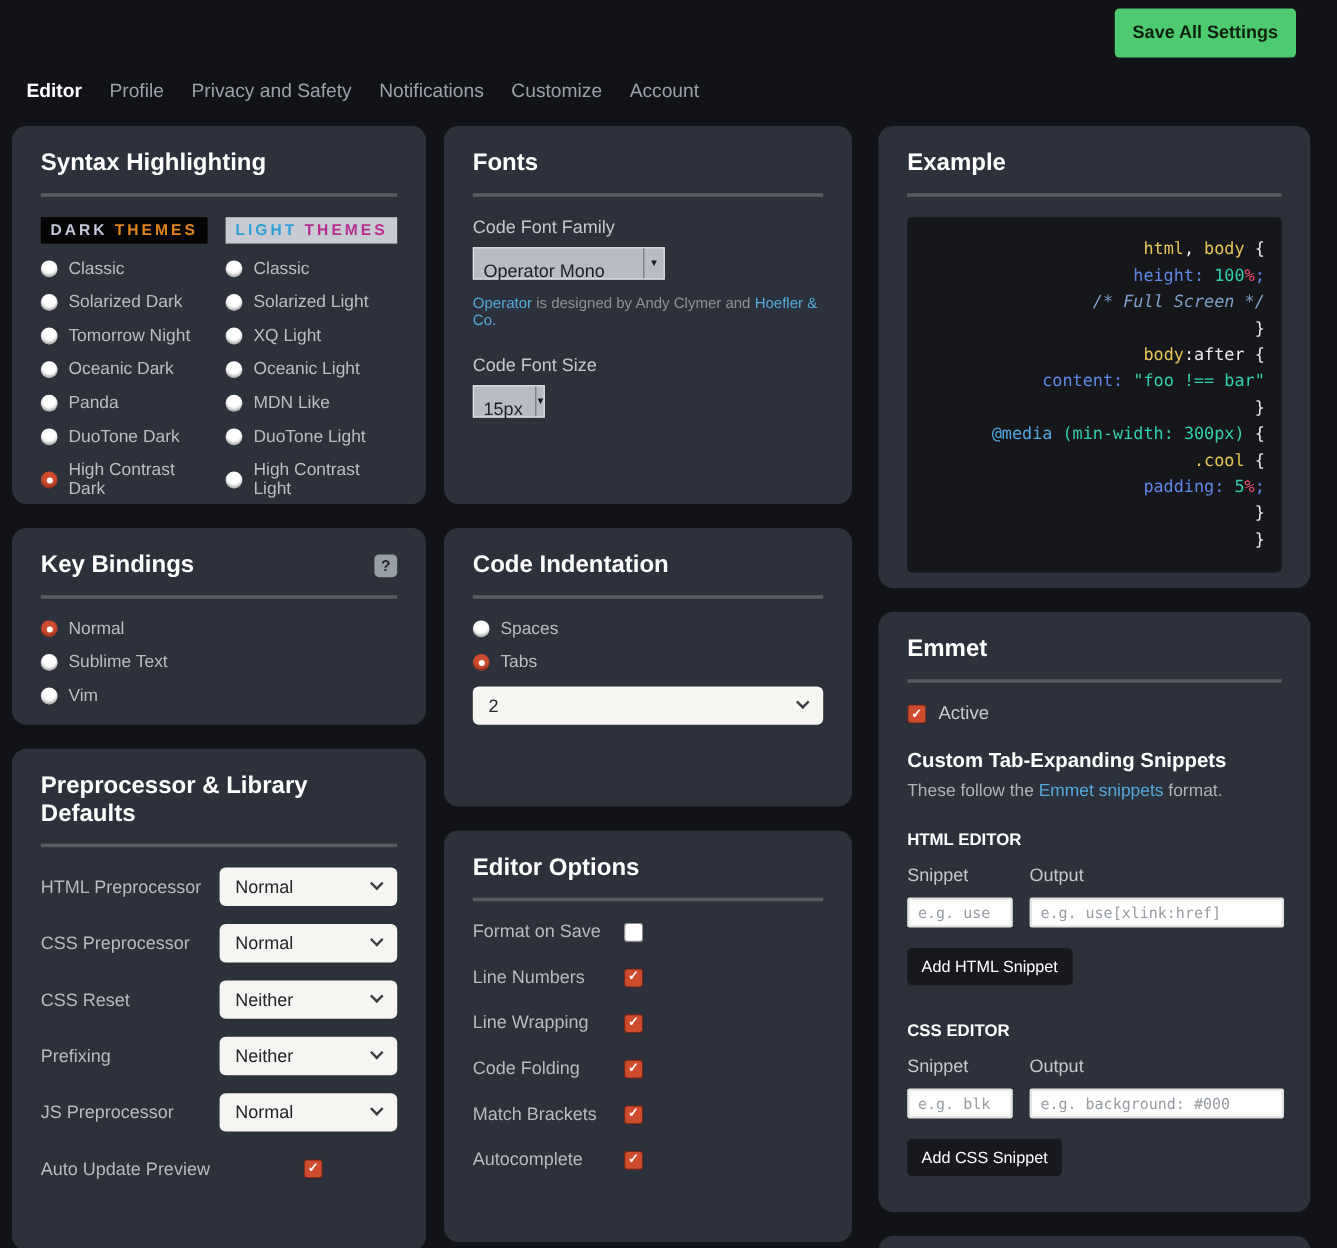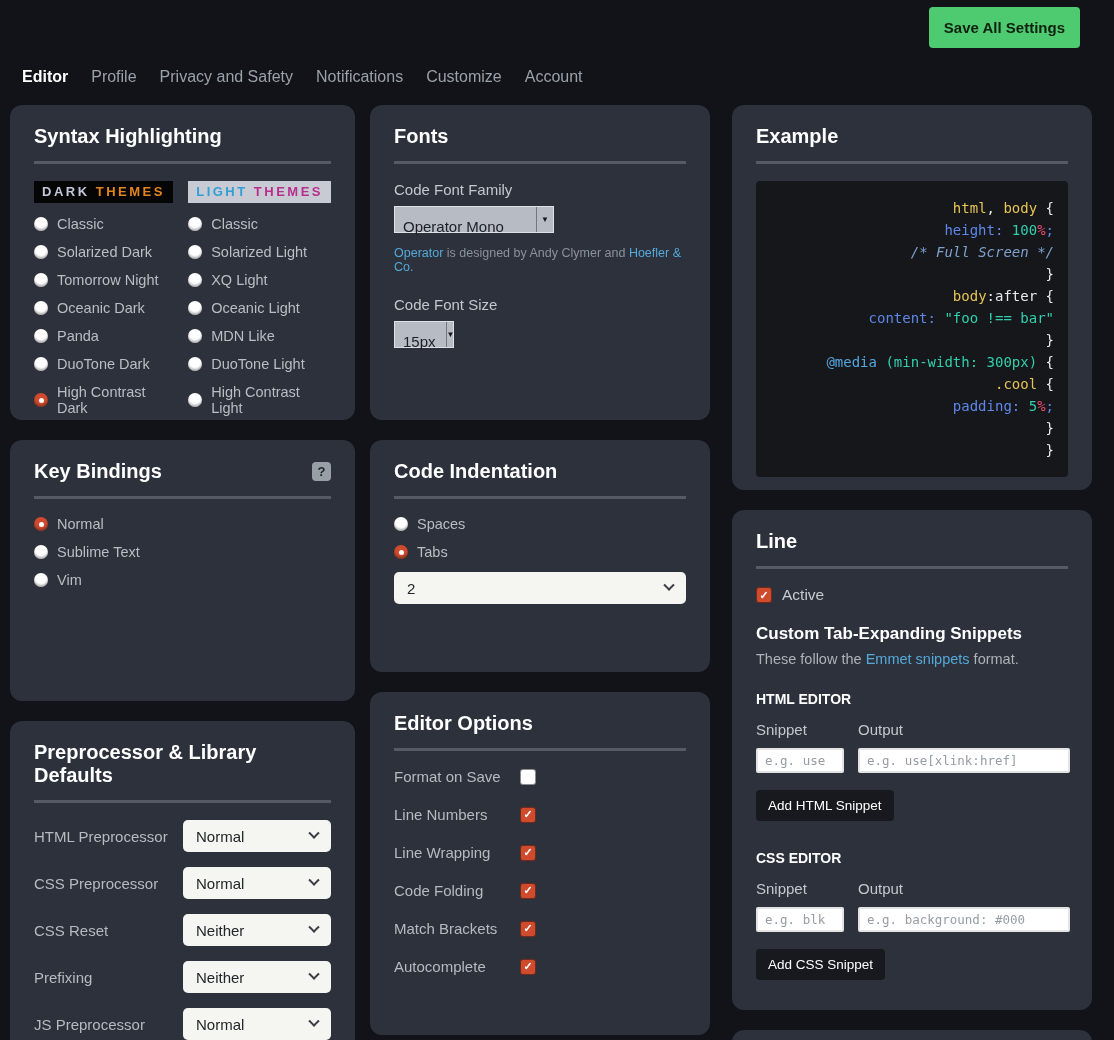--- a/index.html
+++ b/index.html
@@ -180,21 +180,21 @@
               </div>
               <div class="radio-row">
                 <span class="radio"></span>
                 <span class="radio-label">High Contrast Light</span>
               </div>
             </div>
         </div>
       </div>
     </div>
 
-    <div class="card" style="height:261px">
+    <div class="card" style="height:164px">
       <div class="card-title-row">
         <div class="card-title">Key Bindings</div>
         <div class="help">?</div>
       </div>
       <div class="divider"></div>
       <div id="keybinding-list">
           <div class="radio-row">
             <span class="radio selected"></span>
             <span class="radio-label">Normal</span>
           </div>
@@ -340,21 +340,21 @@
           <div class="code-line"><span class="c-w">}</span></div>
           <div class="code-line"><span class="c-m">@media</span><span class="c-w"> </span><span class="c-t">(min-width: 300px)</span><span class="c-w"> {</span></div>
           <div class="code-line"><span class="c-w">  </span><span class="c-y">.cool</span><span class="c-w"> {</span></div>
           <div class="code-line"><span class="c-w">    </span><span class="c-b">padding</span><span class="c-b">: </span><span class="c-t">5</span><span class="c-r">%</span><span class="c-b">;</span></div>
           <div class="code-line"><span class="c-w">  }</span></div>
           <div class="code-line"><span class="c-w">}</span></div>
         </div>
     </div>
 
     <div class="card" style="height:500px">
-      <div class="card-title">Line</div>
+      <div class="card-title">Emmet</div>
       <div class="divider"></div>
       <div class="active-row">
         <span class="checkbox checked"></span>
         <span class="active-label">Active</span>
       </div>
       <div class="sub-heading">Custom Tab-Expanding Snippets</div>
       <div class="follow-text">
         <span>These follow the </span><span class="link">Emmet snippets</span><span> format.</span>
       </div>
 

